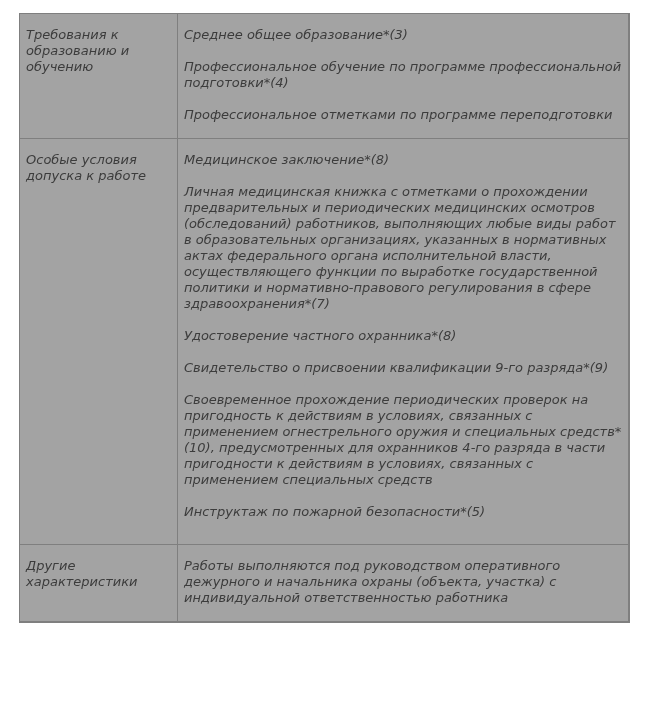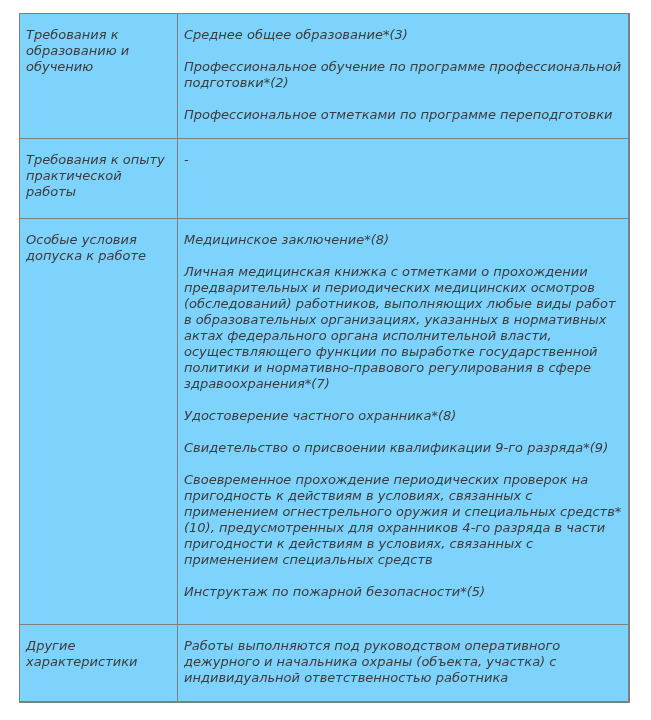--- a/index.html
+++ b/index.html
@@ -14,21 +14,21 @@
     margin: 13px 23px 18px 19px;
     font-family: "DejaVu Sans", "Liberation Sans", sans-serif;
   }
   table.req-table {
     border-collapse: collapse;
     table-layout: fixed;
     width: 609px;
     border: 1px solid #7f7f7f;
     border-right-width: 2px;
     border-bottom-width: 2px;
-    background: #7dd3fc;
+    background: #a3a3a3;
   }
   col.c1 { width: 158px; }
   col.c2 { width: 451px; }
   td {
     border: 1px solid #7f7f7f;
     vertical-align: top;
     padding: 13px 6px 8px 6px;
     font-style: italic;
     font-size: 13px;
     line-height: 16px;
@@ -55,30 +55,22 @@
       <col class="c1">
       <col class="c2">
     </colgroup>
     <tbody>
       <tr class="r1">
         <td>
           <p>Требования к образованию и обучению</p>
         </td>
         <td>
           <p>Среднее общее образование*(3)</p>
-          <p>Профессиональное обучение по программе профессиональной подготовки*(2)</p>
+          <p>Профессиональное обучение по программе профессиональной подготовки*(4)</p>
           <p>Профессиональное отметками по программе переподготовки</p>
-        </td>
-      </tr>
-      <tr class="r2">
-        <td>
-          <p>Требования к опыту практической работы</p>
-        </td>
-        <td>
-          <p>-</p>
         </td>
       </tr>
       <tr class="r3">
         <td>
           <p>Особые условия допуска к работе</p>
         </td>
         <td>
           <p>Медицинское заключение*(8)</p>
           <p>Личная медицинская книжка с отметками о прохождении предварительных и периодических медицинских осмотров (обследований) работников, выполняющих любые виды работ в образовательных организациях, указанных в нормативных актах федерального органа исполнительной власти, осуществляющего функции по выработке государственной политики и нормативно-правового регулирования в сфере здравоохранения*(7)</p>
           <p>Удостоверение частного охранника*(8)</p>

